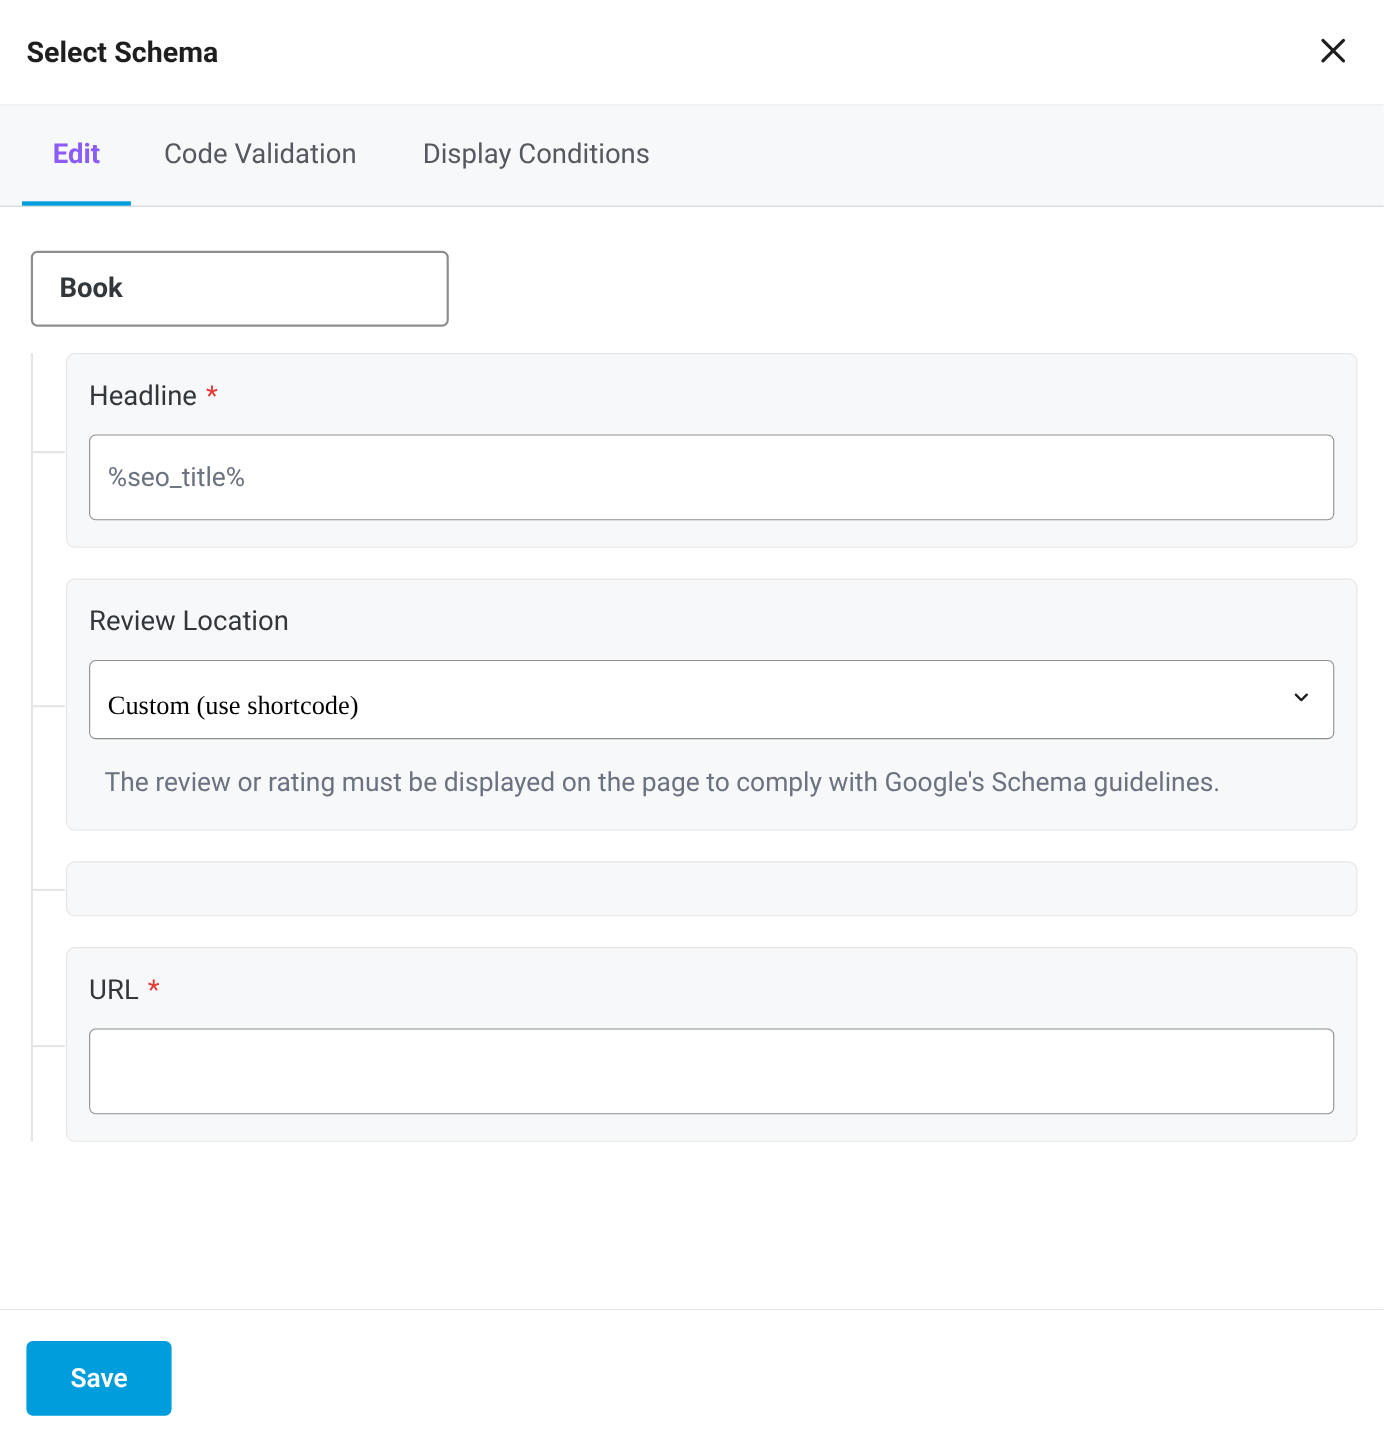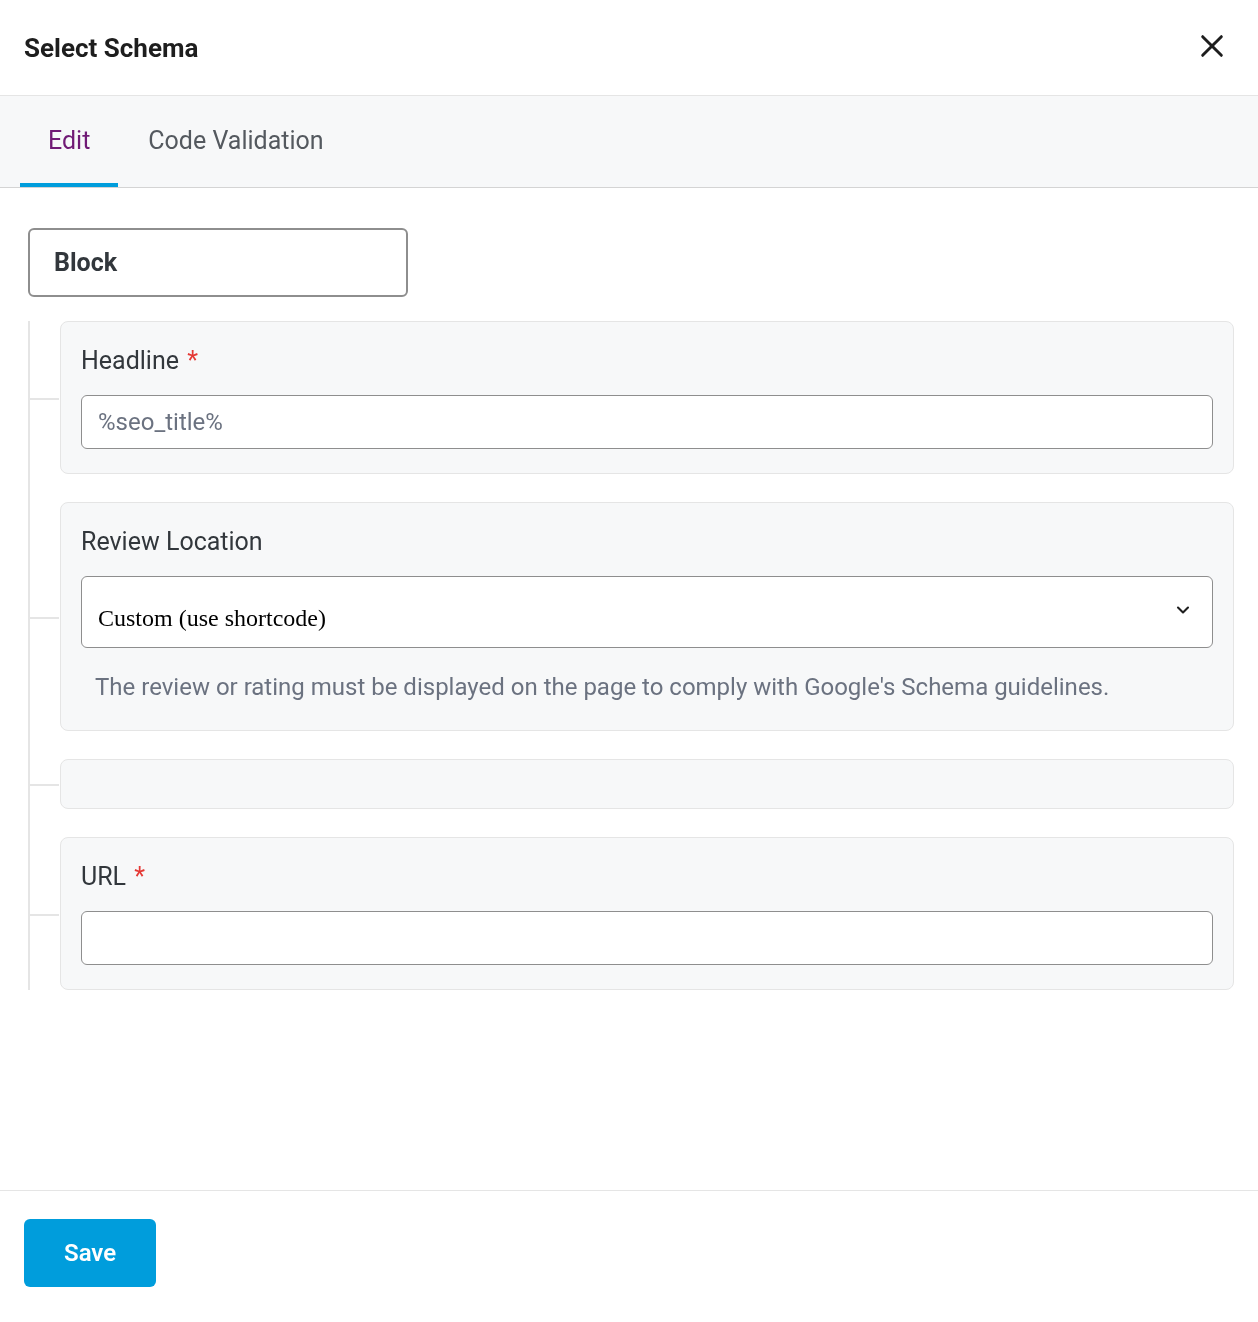--- a/index.html
+++ b/index.html
@@ -52,22 +52,22 @@
       color: #54595f;
       cursor: pointer;
       border-bottom: 4px solid transparent;
       background: none;
       border-top: none;
       border-left: none;
       border-right: none;
       font-family: inherit;
     }
     .tab.active {
-      color: #701a75;
-      font-weight: 400;
+      color: #8b5cf6;
+      font-weight: 700;
       border-bottom-color: #009ddc;
     }
     .tab:first-child {
       padding-left: 28px;
       padding-right: 28px;
     }
     .content {
       padding: 40px 24px 24px 20px;
       height: 1002px;
       overflow-y: auto;
@@ -112,21 +112,21 @@
       color: #32373c;
       margin-bottom: 20px;
       display: block;
     }
     .required {
       color: #e53935;
       margin-left: 2px;
     }
     .text-input {
       width: 100%;
-      padding: 12px 16px;
+      padding: 24px 16px;
       font-size: 24px;
       border: 1px solid #8e8e8e;
       border-radius: 6px;
       background: #ffffff;
       color: #6b7280;
       font-family: inherit;
     }
     .text-input::placeholder {
       color: #8a8f94;
     }
@@ -209,24 +209,25 @@
         <line x1="4" y1="4" x2="20" y2="20"></line>
         <line x1="20" y1="4" x2="4" y2="20"></line>
       </svg>
     </span>
   </button>
 </div>
 
 <div class="tabs">
   <button class="tab active">Edit</button>
   <button class="tab">Code Validation</button>
+  <button class="tab">Display Conditions</button>
 </div>
 
 <div class="content">
-  <div class="schema-type-box">Block</div>
+  <div class="schema-type-box">Book</div>
 
   <div class="fields-wrapper">
 
     <div class="field-group">
       <label class="field-label">
         <span>Headline</span><span class="required"> *</span>
       </label>
       <input type="text" class="text-input" value="%seo_title%" style="">
     </div>
 

